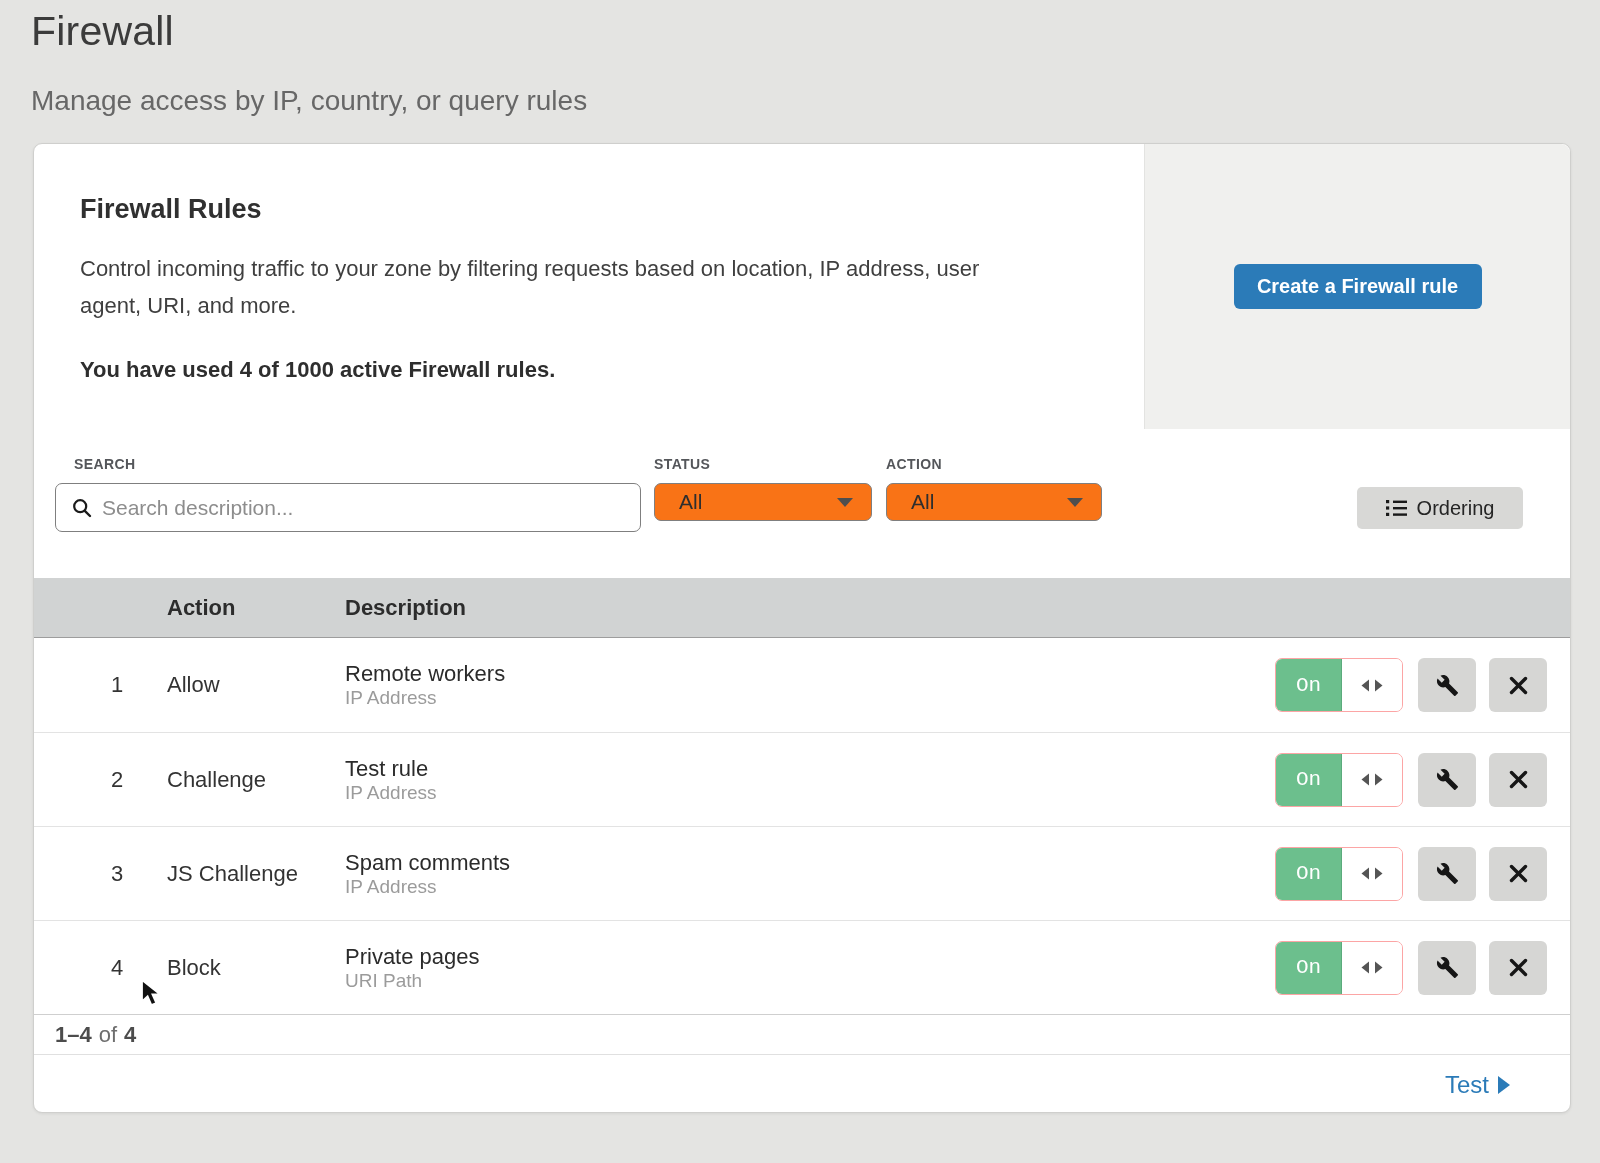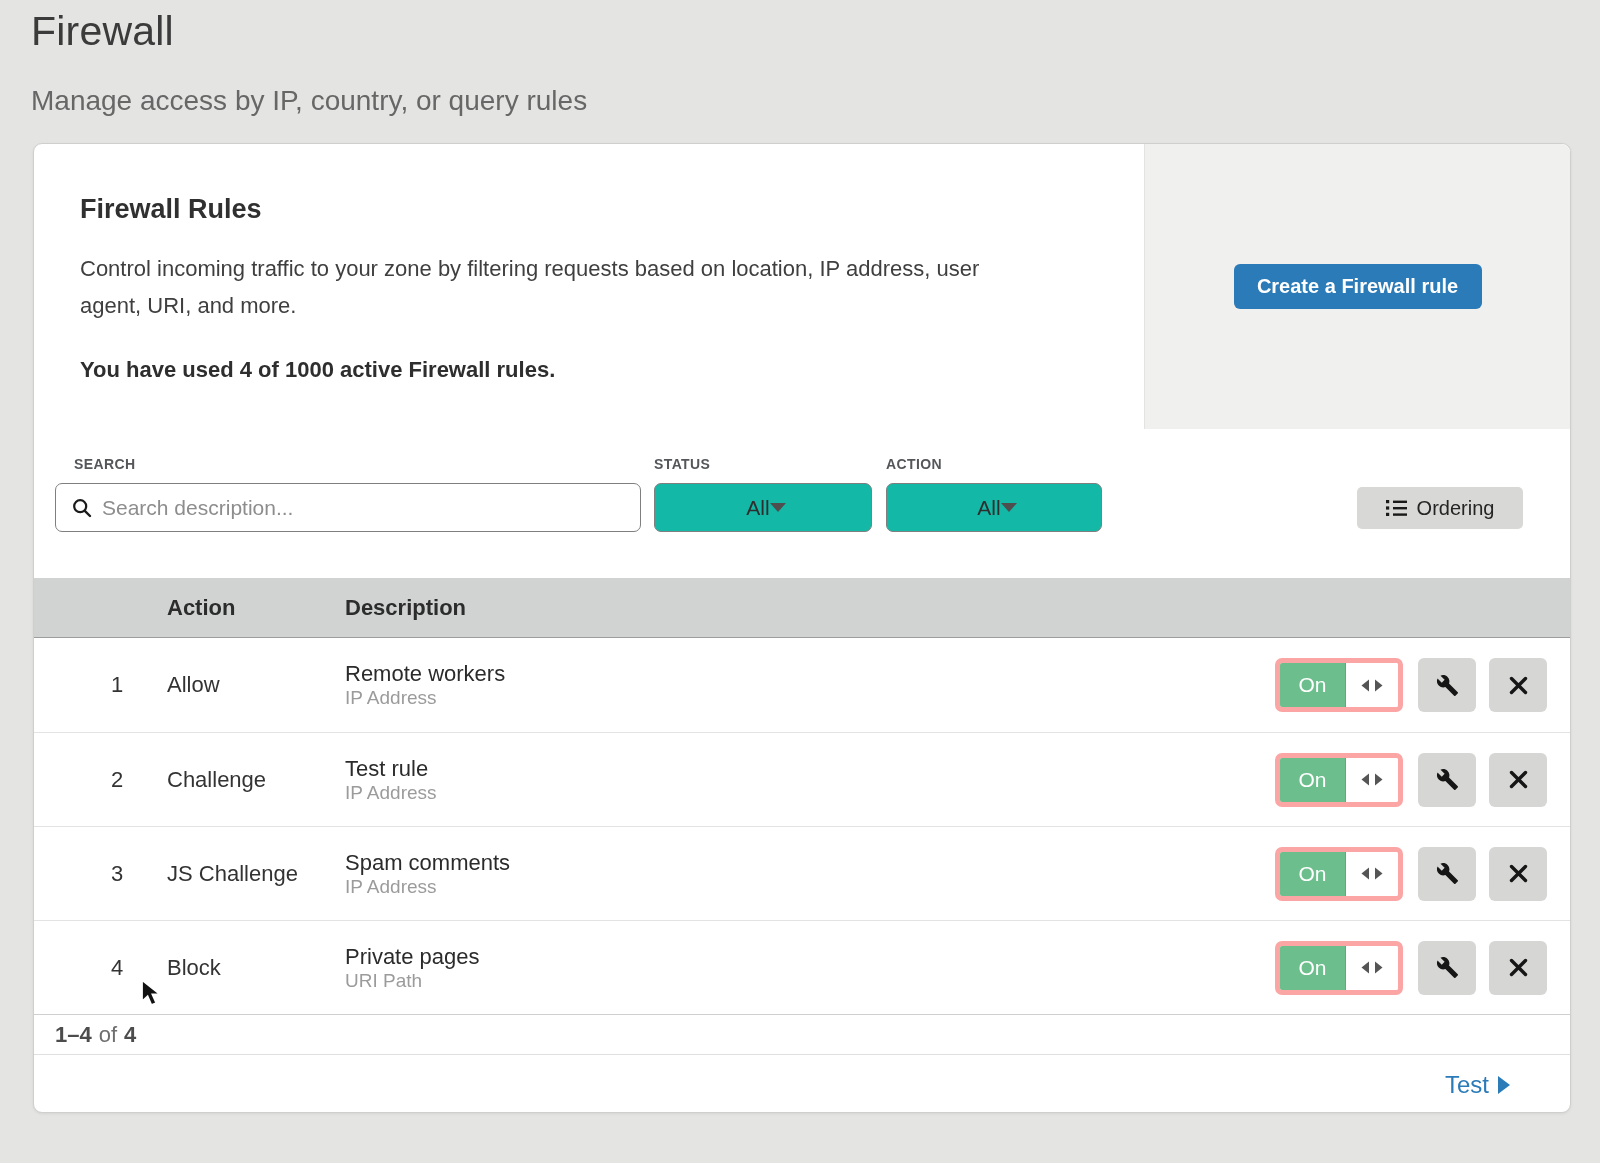--- a/index.html
+++ b/index.html
@@ -64,23 +64,23 @@
     display: flex; align-items: center; padding-left: 16px;
   }
   .search-box svg { flex: 0 0 auto; }
   .search-input {
     border: none; outline: none; background: transparent;
     font-family: inherit; font-size: 21px; color: #1d4ed8;
     margin-left: 10px; width: 520px;
   }
   .search-input::placeholder { color: #8d8d8d; }
   .select-box {
-    position: absolute; top: 54px; height: 49px;
-    border: 1px solid #7f7f7f; border-radius: 7px; background: #14b8a6;
-    display: flex; align-items: center; justify-content: center;
+    position: absolute; top: 54px; height: 38px;
+    border: 1px solid #7f7f7f; border-radius: 7px; background: #f97316;
+    display: flex; align-items: center; justify-content: space-between;
     padding: 0 18px 0 24px; cursor: pointer;
   }
   .sel-status { left: 620px; width: 218px; }
   .sel-action { left: 852px; width: 216px; }
   .select-value { font-size: 21px; color: #2e2e2e; }
   .caret-down {
     width: 0; height: 0;
     border-left: 8px solid transparent; border-right: 8px solid transparent;
     border-top: 9px solid #4e4e4e;
   }
@@ -116,22 +116,22 @@
   }
   .rule-desc { position: absolute; left: 311px; top: 50%; transform: translateY(-50%); }
   .rule-desc-title { font-size: 22px; color: #2b2b2b; }
   .rule-desc-sub { font-size: 19px; color: #9b9b9b; }
   .rule-controls {
     position: absolute; right: 23px; top: 50%; transform: translateY(-50%);
     display: flex; align-items: center;
   }
   .toggle {
     display: flex; width: 128px; height: 54px;
-    border: 5px solid #fca5a5; border-radius: 7px;
-    overflow: hidden; cursor: pointer; background: #fff;
+    border: 1px solid #fca5a5; border-radius: 7px;
+    overflow: hidden; cursor: pointer; background: #fff; font-family: Liberation Mono, monospace;
   }
   .toggle-on {
     width: 66px; background: #6cbf8d; color: #ffffff;
     display: flex; align-items: center; justify-content: center;
     font-size: 21px; border-right: 1px solid #5bab7c;
   }
   .toggle-knob { flex: 1; display: flex; align-items: center; justify-content: center; background: #fff; }
   .icon-btn {
     width: 58px; height: 54px; margin-left: 13px;
     background: #d6d6d4; border: none; border-radius: 6px;

